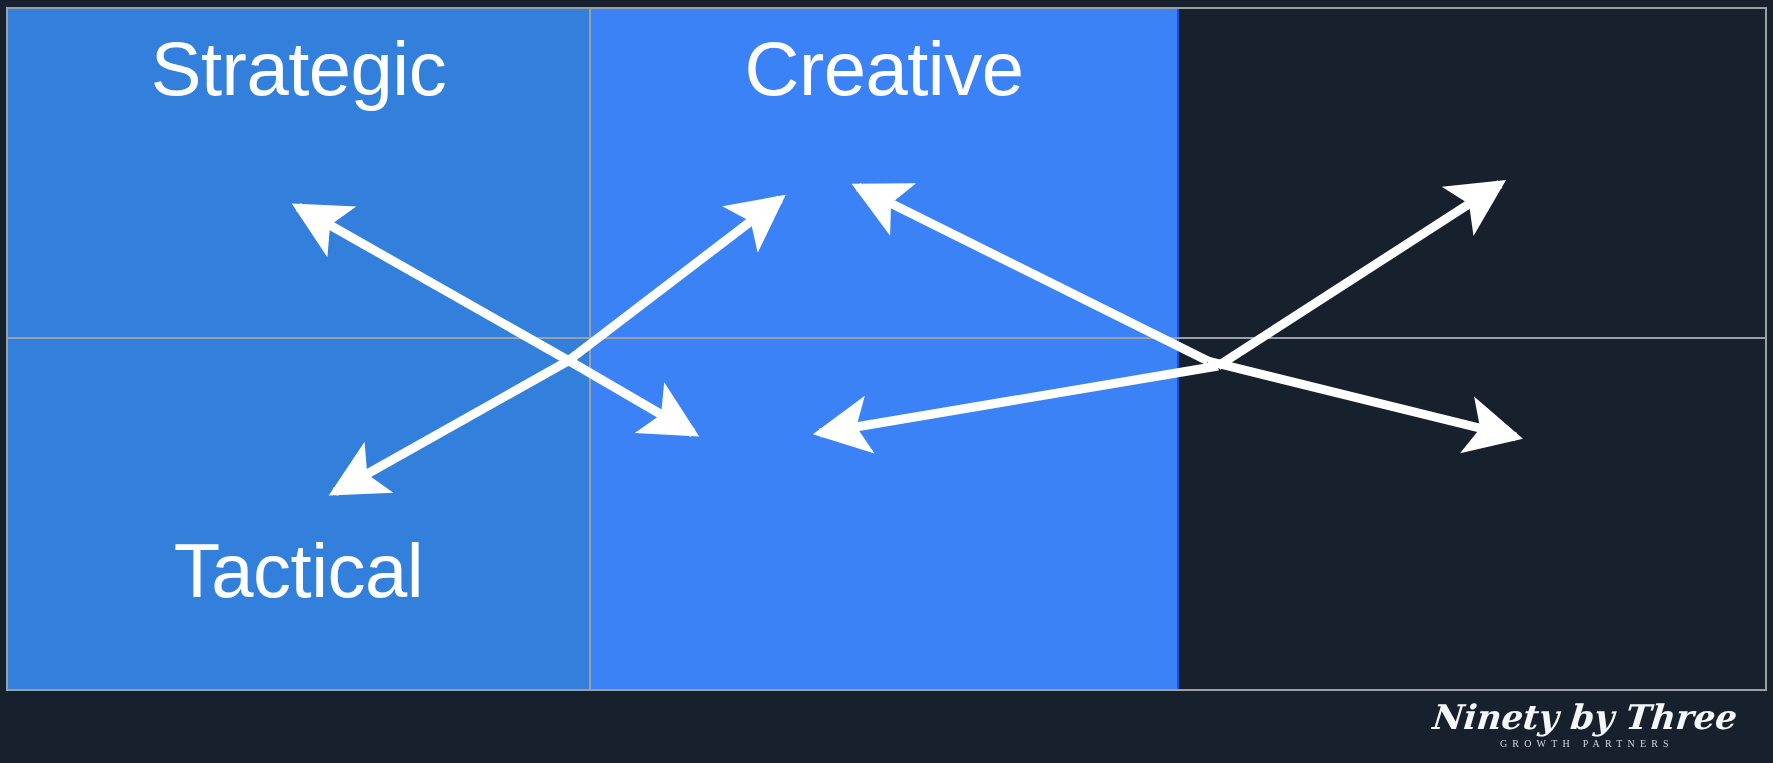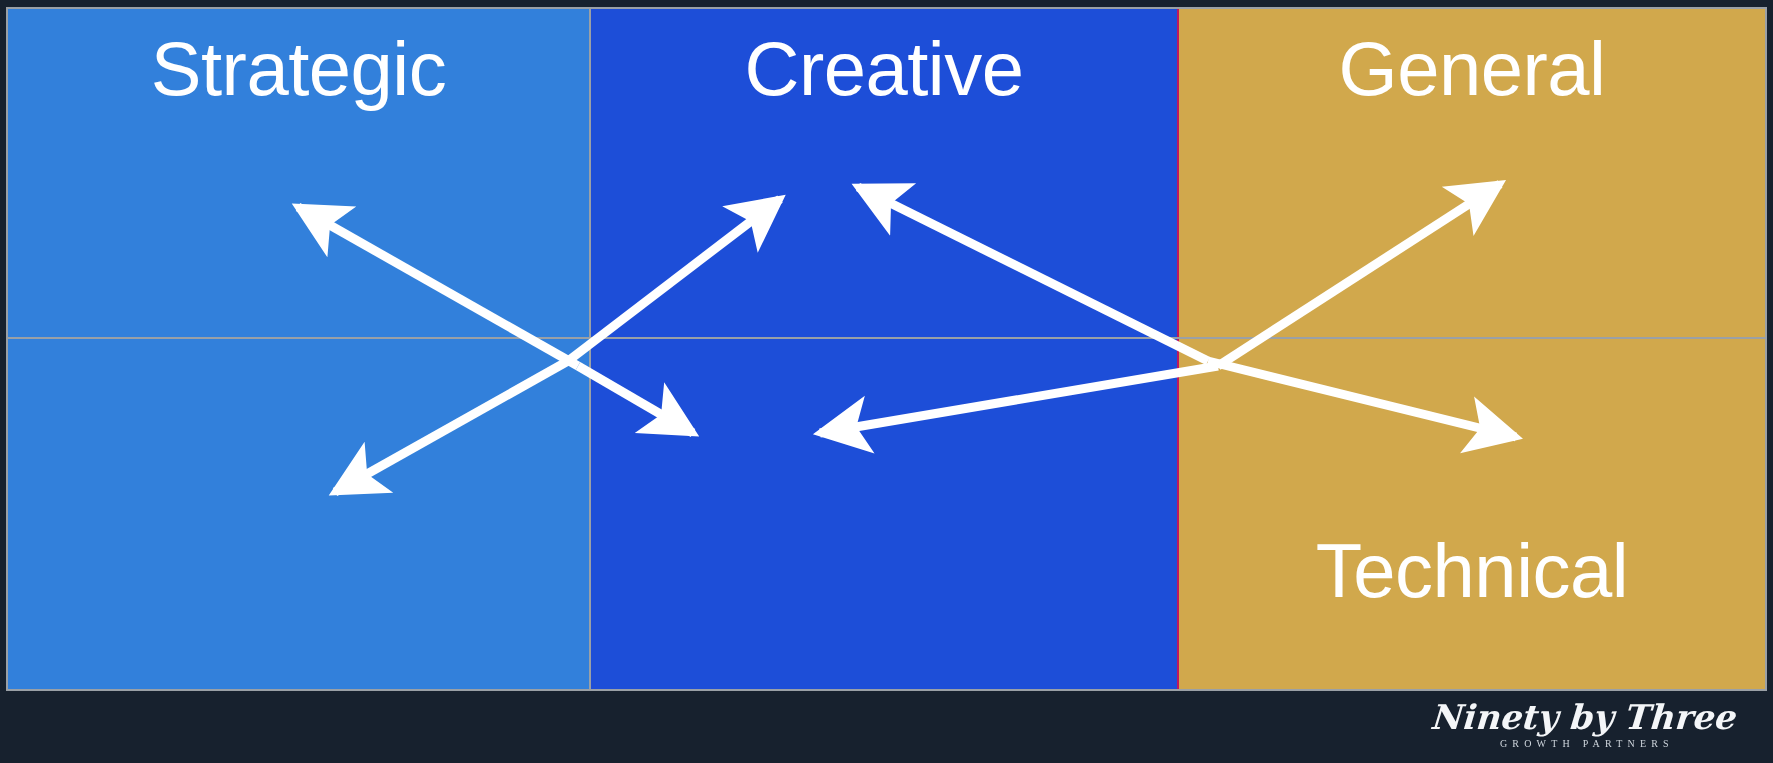--- a/index.html
+++ b/index.html
@@ -25,21 +25,21 @@
   .col{
     position:relative;
     height:100%;
     box-sizing:border-box;
     display:flex;
     flex-direction:column;
     justify-content:space-between;
     align-items:center;
   }
   .col.c0{ flex:0 0 581px; background:#3280db; }
-  .col.c1{ flex:0 0 590px; background:#1d4ed8; border-left:2px solid #9aa0a6; border-right:2px solid #be185d;}
+  .col.c1{ flex:0 0 590px; background:#3b82f6; border-left:2px solid #9aa0a6; border-right:2px solid #1d4ed8;}
   .col.c2{ flex:1 1 auto;  background:#d1a84c; }
 
   .cell-label{
     color:#ffffff;
     font-size:76px;
     line-height:1;
     font-weight:400;
     letter-spacing:-0.5px;
     white-space:nowrap;
     user-select:none;
@@ -99,30 +99,27 @@
 </style>
 </head>
 <body>
 
 <div id="stage">
 
   <div id="matrix">
 
     <div class="col c0">
       <div class="cell-label cell-top">Strategic</div>
+      <div class="cell-label cell-bottom">Tactical</div>
     </div>
 
     <div class="col c1">
       <div class="cell-label cell-top">Creative</div>
     </div>
 
-    <div class="col c2">
-      <div class="cell-label cell-top">General</div>
-      <div class="cell-label cell-bottom">Technical</div>
-    </div>
 
     <div id="mid-divider"></div>
 
     <svg id="arrows" viewBox="0 0 1761 684" preserveAspectRatio="none">
       <defs>
         <marker id="ah" markerWidth="7" markerHeight="7" refX="5.6" refY="3.5" orient="auto" markerUnits="strokeWidth">
           <path d="M0,0.25 L6.4,3.5 L0,6.75 L1.5,3.5 Z" fill="#ffffff"></path>
         </marker>
       </defs>
 

